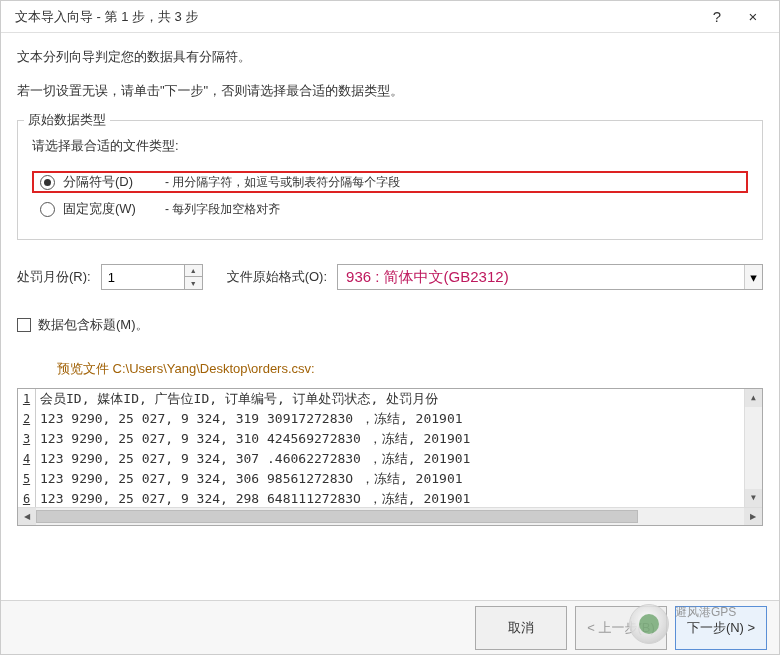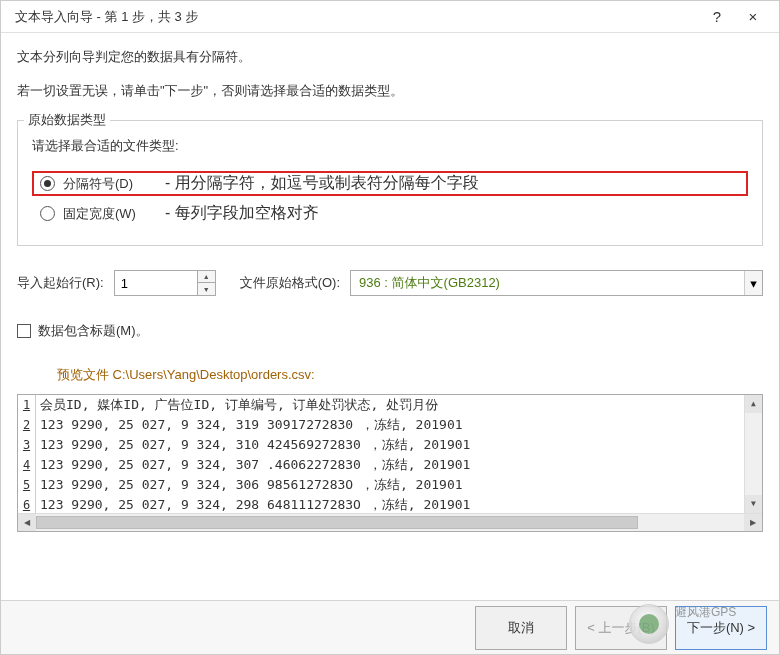--- a/index.html
+++ b/index.html
@@ -18,33 +18,33 @@
     .fieldset { border: 1px solid #d0d0d0; padding: 0; margin-top: 6px; position: relative; }
     .fieldset-legend { position: absolute; top: -10px; left: 6px; background: #fff; padding: 0 4px; font-size: 13px; color: #333; }
     .fieldset-body { padding: 16px 14px 14px 14px; }
     .fieldset-label { font-size: 13px; color: #333; margin-bottom: 16px; }
     
     .radio-row { display: flex; align-items: center; padding: 5px 8px; margin-bottom: 2px; }
     .radio-row.highlighted { border: 2px solid #d22; padding: 0 6px; }
     .radio { width: 15px; height: 15px; border: 1.5px solid #555; border-radius: 50%; margin-right: 8px; display: flex; align-items: center; justify-content: center; flex-shrink: 0; }
     .radio.checked::after { content: ""; width: 7px; height: 7px; background: #333; border-radius: 50%; }
     .radio-label { font-size: 13px; color: #333; margin-right: 12px; min-width: 90px; }
-    .radio-desc { font-size: 16px; color: #333; }
+    .radio-desc { font-size: 12px; color: #333; }
     
     .row-controls { display: flex; align-items: center; margin-top: 24px; gap: 10px; }
     .ctrl-label { font-size: 13px; color: #333; }
     .spinner { display: flex; align-items: center; border: 1px solid #aaa; height: 26px; width: 102px; background: #fff; }
     .spinner input { border: none; width: 82px; height: 24px; padding: 0 6px; font-size: 13px; outline: none; }
     .spinner-btns { display: flex; flex-direction: column; width: 18px; border-left: 1px solid #aaa; }
     .spinner-btn { height: 12px; display: flex; align-items: center; justify-content: center; font-size: 7px; color: #555; cursor: pointer; background: #f5f5f5; }
     .spinner-btn:first-child { border-bottom: 1px solid #aaa; }
     
     .select-wrap { flex: 1; display: flex; align-items: center; gap: 10px; margin-left: 14px; }
     .select { flex: 1; height: 26px; border: 1px solid #aaa; background: #fff; display: flex; align-items: center; padding: 0 8px; position: relative; }
-    .select-text { flex: 1; font-size: 13px; color: #4d7c0f; }
+    .select-text { flex: 1; font-size: 15px; color: #be185d; }
     .select-arrow { width: 18px; height: 24px; display: flex; align-items: center; justify-content: center; border-left: 1px solid #ccc; margin-right: -8px; background: #f5f5f5; }
     
     .checkbox-row { display: flex; align-items: center; margin-top: 26px; }
     .checkbox { width: 14px; height: 14px; border: 1.5px solid #555; margin-right: 7px; background: #fff; }
     .checkbox-label { font-size: 13px; color: #333; }
     
     .preview-label { font-size: 13px; color: #a16207; margin-top: 26px; margin-bottom: 10px; margin-left: 40px; }
     
     .preview-box { border: 1px solid #aaa; height: 138px; overflow: hidden; display: flex; flex-direction: column; }
     .preview-content { flex: 1; overflow: hidden; font-family: "SimSun", monospace; font-size: 13px; line-height: 20px; position: relative; }
@@ -100,21 +100,21 @@
 
         <div class="radio-row">
           <div class="radio"></div>
           <span class="radio-label">固定宽度(W)</span>
           <span class="radio-desc">- 每列字段加空格对齐</span>
         </div>
       </div>
     </div>
 
     <div class="row-controls">
-      <span class="ctrl-label">导入起始行(R):</span>
+      <span class="ctrl-label">处罚月份(R):</span>
       <div class="spinner">
         <input type="text" value="1" style="">
         <div class="spinner-btns">
           <div class="spinner-btn">▲</div>
           <div class="spinner-btn">▼</div>
         </div>
       </div>
       <div class="select-wrap">
         <span class="ctrl-label">文件原始格式(O):</span>
         <div class="select">

